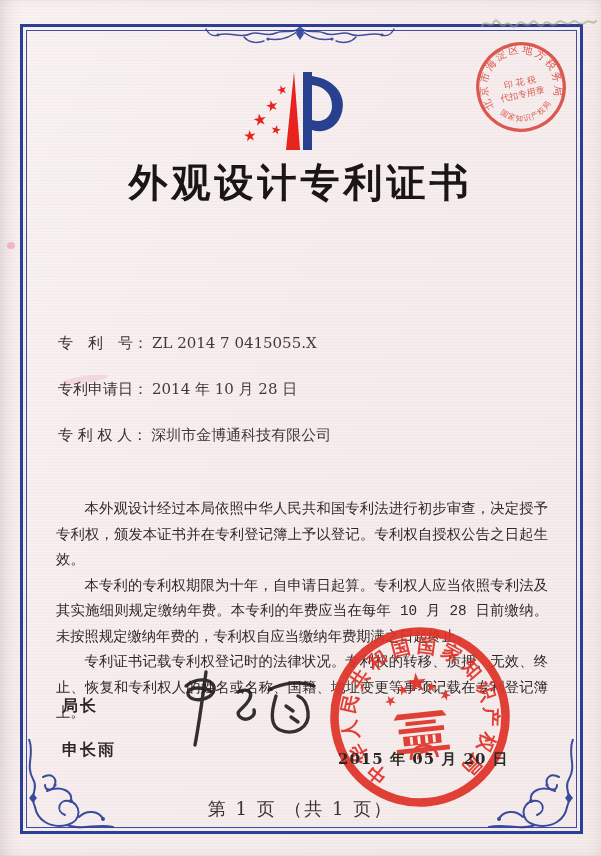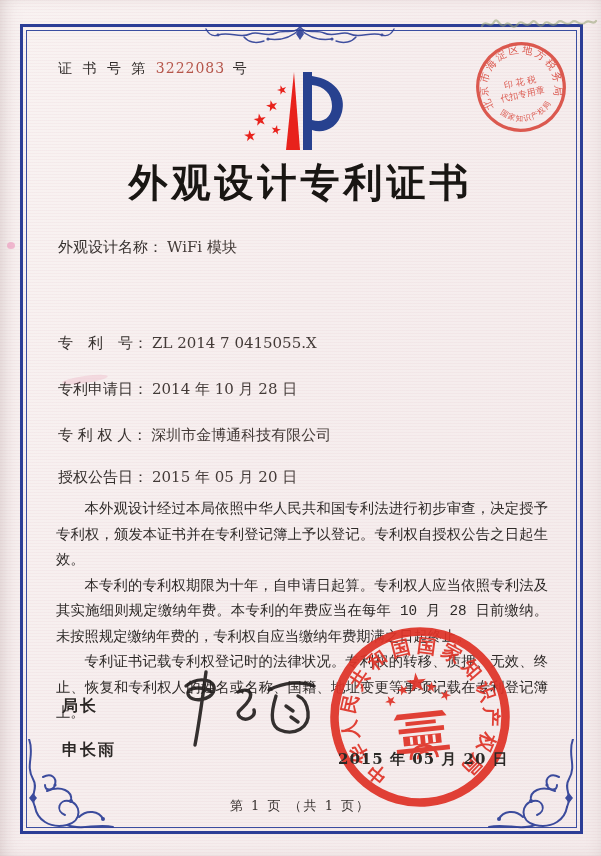--- a/index.html
+++ b/index.html
@@ -21,21 +21,21 @@
   .paras{position:absolute;left:56px;top:497px;width:492px;font-size:14.3px;line-height:25.5px;
     color:#2e2a28;text-align:justify;}
   .paras p{margin:0;text-indent:2em;font-family:Liberation Mono, monospace;}
   .signer{position:absolute;left:62px;font-size:16px;color:#2c2826;letter-spacing:2px;font-weight:bold;}
   .sig-svg{position:absolute;left:170px;top:666px;}
   .big-seal{position:absolute;left:325px;top:622px;transform:rotate(-6deg);opacity:.93;}
   .seal-date{position:absolute;left:338px;top:750px;width:200px;font-size:15px;font-weight:bold;
     color:#2b2926;letter-spacing:1px;white-space:nowrap;}
   .tax-stamp{position:absolute;left:474px;top:40px;transform:rotate(-12deg);opacity:.88;}
   .handwriting{position:absolute;left:478px;top:6px;opacity:.55;}
-  .footer{position:absolute;left:0;right:0;top:797px;text-align:center;font-size:13px;
+  .footer{position:absolute;left:0;right:0;top:797px;text-align:center;font-size:18px;
     letter-spacing:2px;color:#3a3432;}
   .ornament-top{position:absolute;left:204px;top:25px;opacity:.9;}
   .flourish{position:absolute;top:739px;opacity:.92;}
   .flourish.left{left:23px;}
   .flourish.right{left:487px;transform:scaleX(-1);}
   .artifact{position:absolute;border-radius:50%;pointer-events:none;}
   .smudge{left:62px;top:376px;width:46px;height:7px;background:rgba(230,140,170,.22);transform:rotate(-8deg);}
   .dot{left:7px;top:242px;width:8px;height:7px;background:rgba(236,120,170,.45);}
 </style>
 </head>
@@ -60,25 +60,20 @@
         <circle cx="128" cy="14" r="1.6"></circle>
       <circle cx="14" cy="10" r="1.4"></circle>
         <circle cx="178" cy="10" r="1.4"></circle>
     </g>
   </svg>
 
   <svg class="handwriting" width="120" height="34" viewBox="0 0 120 34">
     <path d="M4,20 C8,12 12,24 16,16 C20,10 22,24 28,18 C32,14 34,26 40,18 C44,12 48,24 54,16 C58,12 60,24 66,18 C70,12 74,24 80,16 C84,12 88,22 94,16 C98,12 102,22 108,16 C112,13 115,20 118,15" stroke="#98a476" stroke-width="2.2" fill="none" stroke-linecap="round"></path>
   </svg>
 
-  <div class="cert-no">
-    <span>证 书 号 第</span>
-    <span class="num">3222083</span>
-    <span>号</span>
-  </div>
 
   <svg class="logo" width="104" height="88" viewBox="0 0 104 88" xmlns="http://www.w3.org/2000/svg">
     <defs>
       <path id="star" d="M0,-1 L0.2245,-0.309 0.9511,-0.309 0.3633,0.118 0.5878,0.809 0,0.382 -0.5878,0.809 -0.3633,0.118 -0.9511,-0.309 -0.2245,-0.309 Z"></path>
     </defs>
 
     <polygon points="52,4 44,82 58,82" fill="#e8221c"></polygon>
 
     <polygon points="61,4 61,82 70,82 70,4" fill="#27418f"></polygon>
     <path d="M70,8 C96,12 104,30 100,44 C96,60 82,66 70,62 L70,52 C82,56 90,48 90,38 C90,26 82,18 70,17 Z" fill="#27418f"></path>
@@ -87,34 +82,28 @@
       <use href="#star" transform="translate(40,22) scale(5) rotate(-18)"></use>
       <use href="#star" transform="translate(30,38) scale(6) rotate(-14)"></use>
       <use href="#star" transform="translate(18,52) scale(6.5) rotate(-10)"></use>
       <use href="#star" transform="translate(8,68) scale(6) rotate(-6)"></use>
       <use href="#star" transform="translate(34,62) scale(5) rotate(12)"></use>
     </g>
   </svg>
 
   <div class="title">外观设计专利证书</div>
 
-  <div class="field" style="top:238px">
-    <span>外观设计名称：</span><span class="val">WiFi 模块</span>
-  </div>
   <div class="field" style="top:334px">
     <span>专　利　号：</span><span class="val">ZL 2014 7 0415055.X</span>
   </div>
   <div class="field" style="top:380px">
     <span>专利申请日：</span><span class="val">2014 年 10 月 28 日</span>
   </div>
   <div class="field" style="top:426px">
     <span>专 利 权 人：</span><span class="val">深圳市金博通科技有限公司</span>
-  </div>
-  <div class="field" style="top:468px">
-    <span>授权公告日：</span><span class="val">2015 年 05 月 20 日</span>
   </div>
 
   <div class="paras">
     <p>本外观设计经过本局依照中华人民共和国专利法进行初步审查，决定授予专利权，颁发本证书并在专利登记簿上予以登记。专利权自授权公告之日起生效。</p>
     <p>本专利的专利权期限为十年，自申请日起算。专利权人应当依照专利法及其实施细则规定缴纳年费。本专利的年费应当在每年 10 月 28 日前缴纳。未按照规定缴纳年费的，专利权自应当缴纳年费期满之日起终止。</p>
     <p>专利证书记载专利权登记时的法律状况。专利权的转移、质押、无效、终止、恢复和专利权人的姓名或名称、国籍、地址变更等事项记载在专利登记簿上。</p>
   </div>
 
   <div class="artifact smudge"></div>
   <div class="artifact dot"></div>

